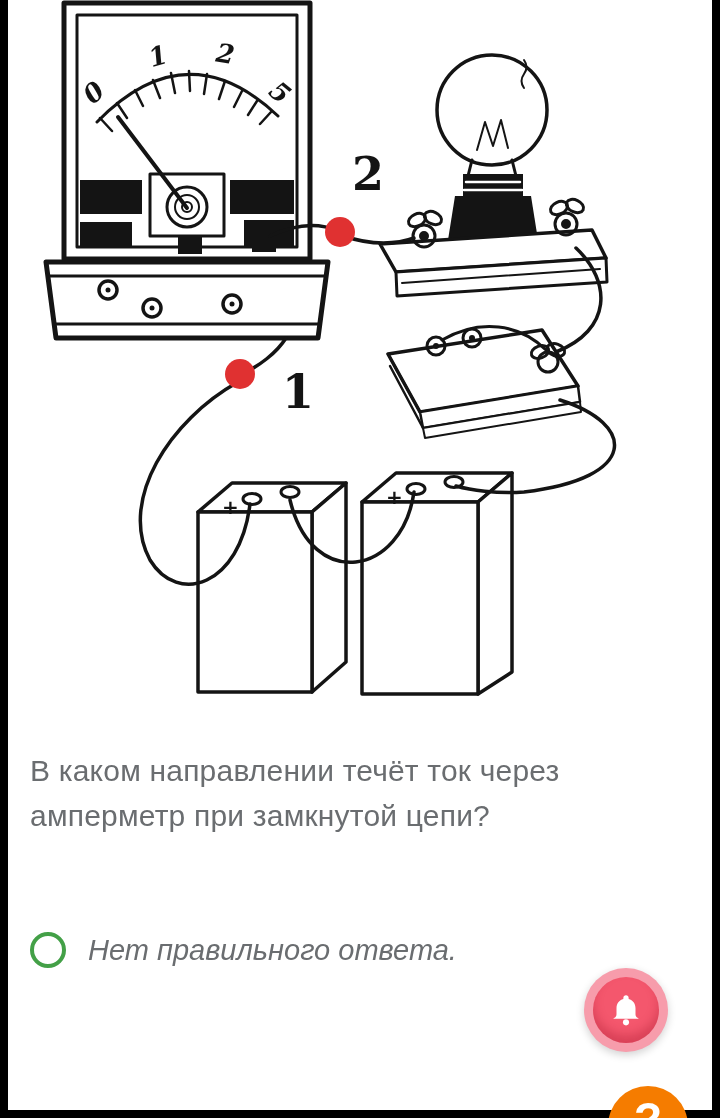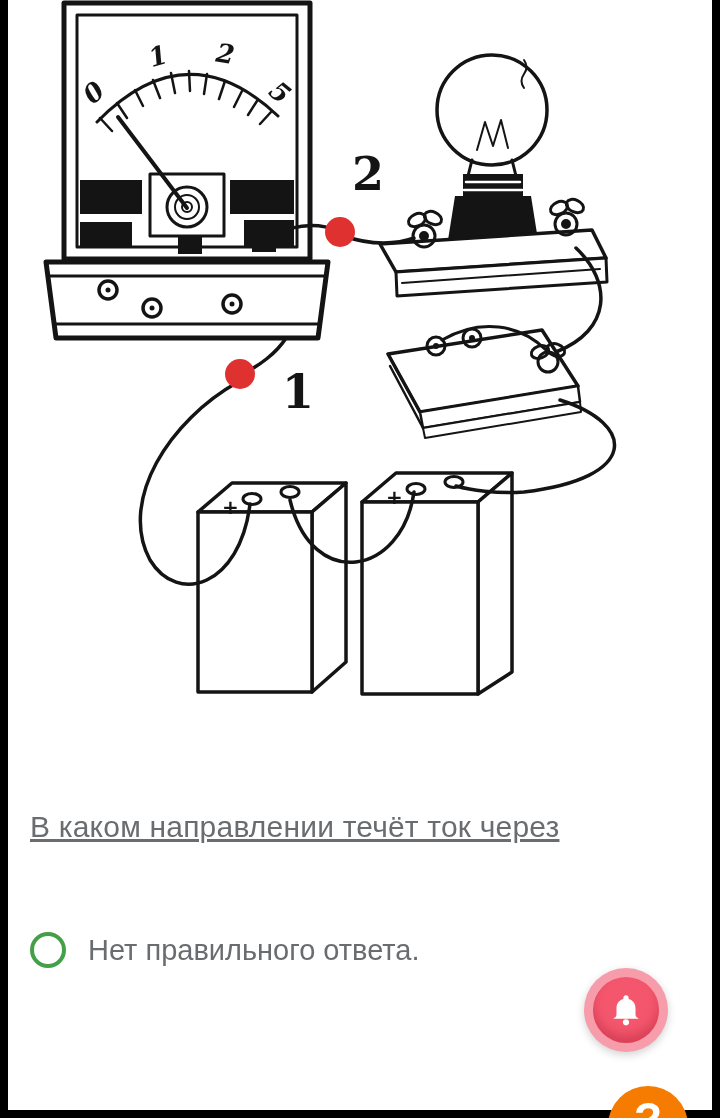--- a/index.html
+++ b/index.html
@@ -6,26 +6,26 @@
   .page{
     position:relative;width:720px;height:1118px;background:#ffffff;overflow:hidden;
     font-family:"Liberation Sans", sans-serif;
   }
   .edge-bar{position:absolute;top:0;bottom:0;width:8px;background:#000;z-index:5;}
   .edge-left{left:0}
   .edge-right{right:0}
   .bottom-bar{position:absolute;left:0;right:0;bottom:0;height:8px;background:#000;z-index:4;}
   .diagram-wrap{position:absolute;left:0;top:0;width:720px;height:745px;}
   .question{
-    position:absolute;left:30px;top:804px;width:660px;
-    font-size:30px;line-height:45px;color:#6a6d70;letter-spacing:.2px;text-decoration:underline;
+    position:absolute;left:30px;top:748px;width:660px;
+    font-size:30px;line-height:45px;color:#6a6d70;letter-spacing:.2px;
   }
   .option{
     position:absolute;left:30px;width:560px;height:44px;
-    display:flex;align-items:center;cursor:pointer;
+    display:flex;align-items:center;cursor:pointer;font-style:italic;
   }
   .option-1{top:928px}
   .option-2{top:1032px}
   .radio{
     box-sizing:border-box;width:36px;height:36px;border-radius:50%;
     border:4px solid #43a047;background:#fff;flex:0 0 auto;margin-right:22px;
   }
   .option-label{font-size:29px;color:#6a6d70;}
   .fab{
     position:absolute;left:584px;top:968px;width:84px;height:84px;border:none;padding:0;
@@ -165,20 +165,21 @@
 
       <circle cx="340" cy="232" r="15" fill="#e03131"></circle>
       <circle cx="240" cy="374" r="15" fill="#e03131"></circle>
       <text x="352" y="190" fill="#141414" font-family="DejaVu Serif, serif" font-size="46" font-weight="bold">2</text>
       <text x="282" y="408" fill="#141414" font-family="DejaVu Serif, serif" font-size="46" font-weight="bold">1</text>
     </svg>
   </div>
 
   <div class="question">
     <div>В каком направлении течёт ток через</div>
+    <div>амперметр при замкнутой цепи?</div>
   </div>
 
   <div class="option option-1">
     <span class="radio"></span>
     <span class="option-label">Нет правильного ответа.</span>
   </div>
 
 
   <button class="fab">
     <span class="fab-inner">

